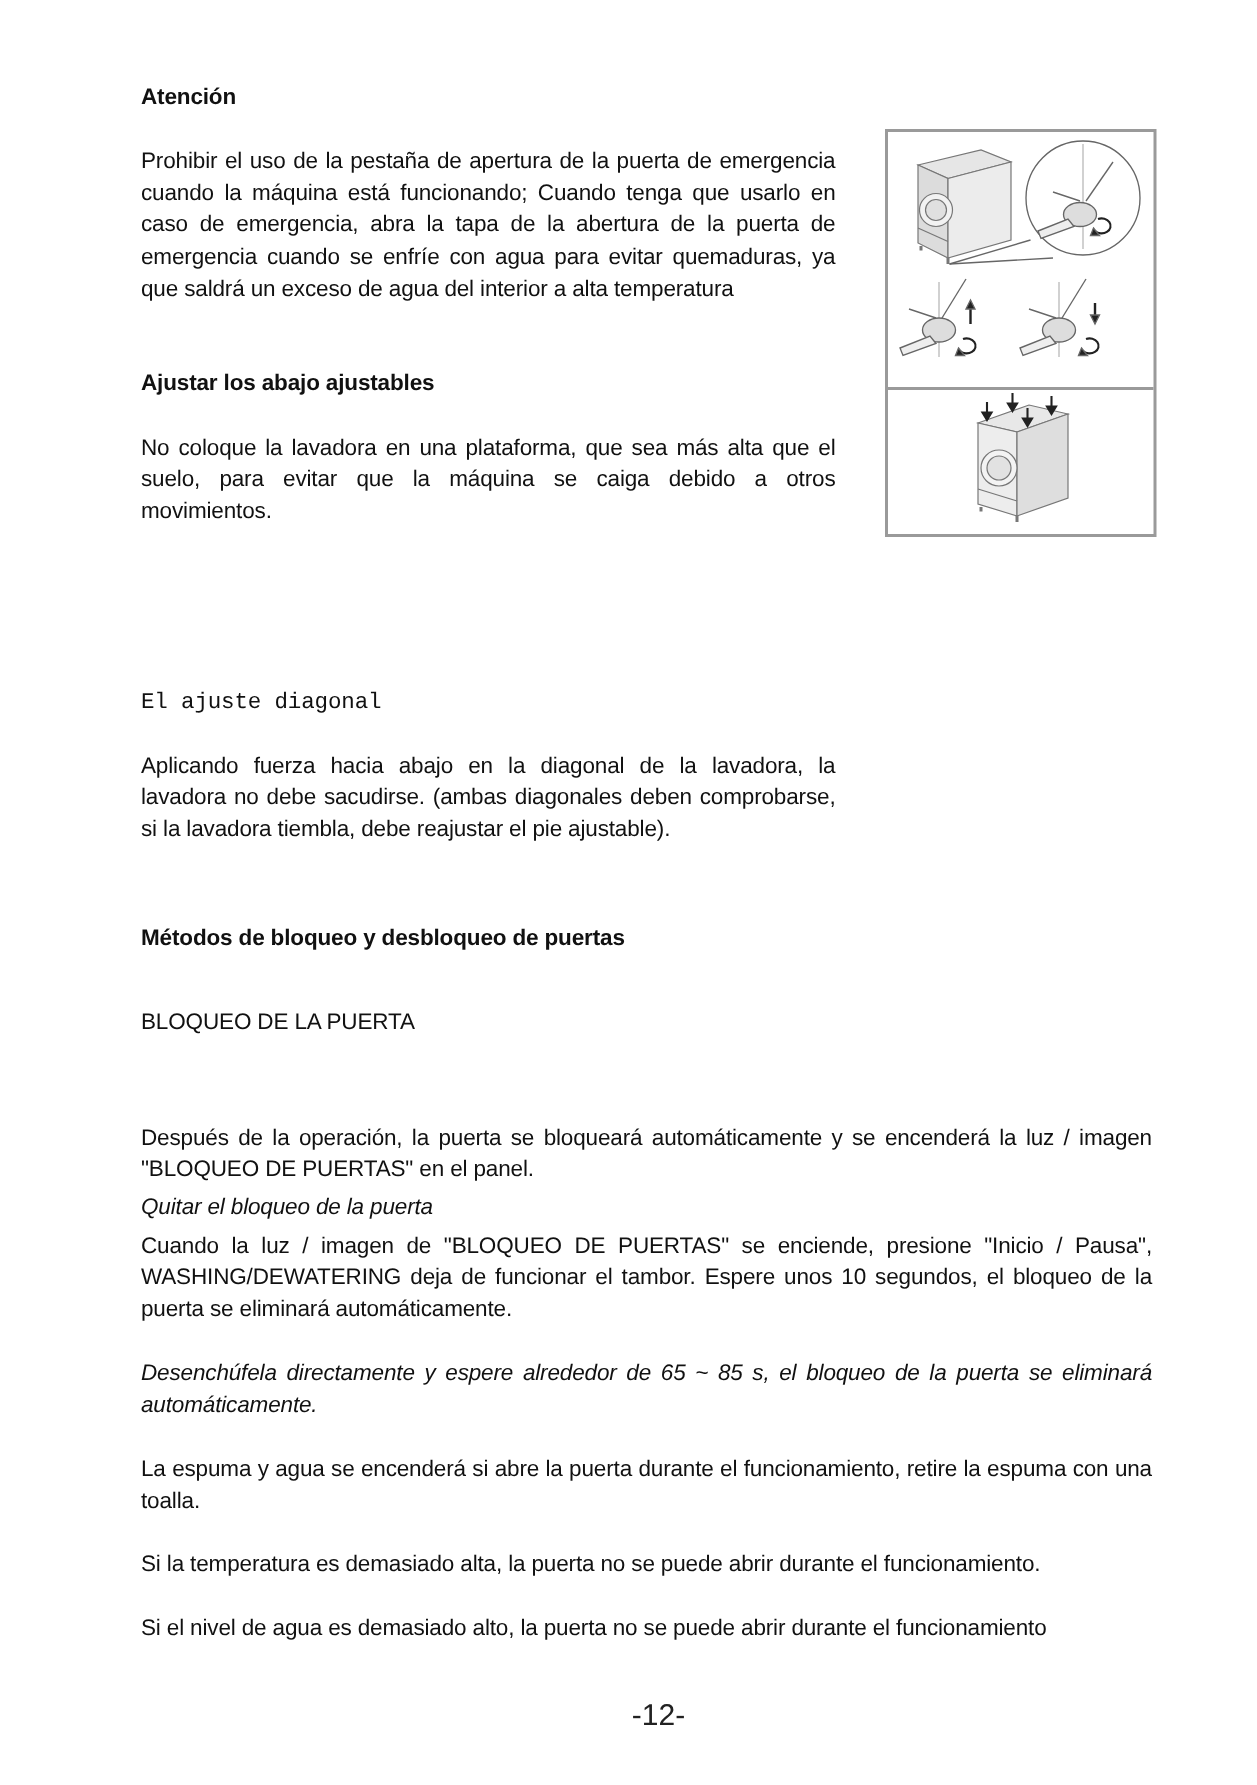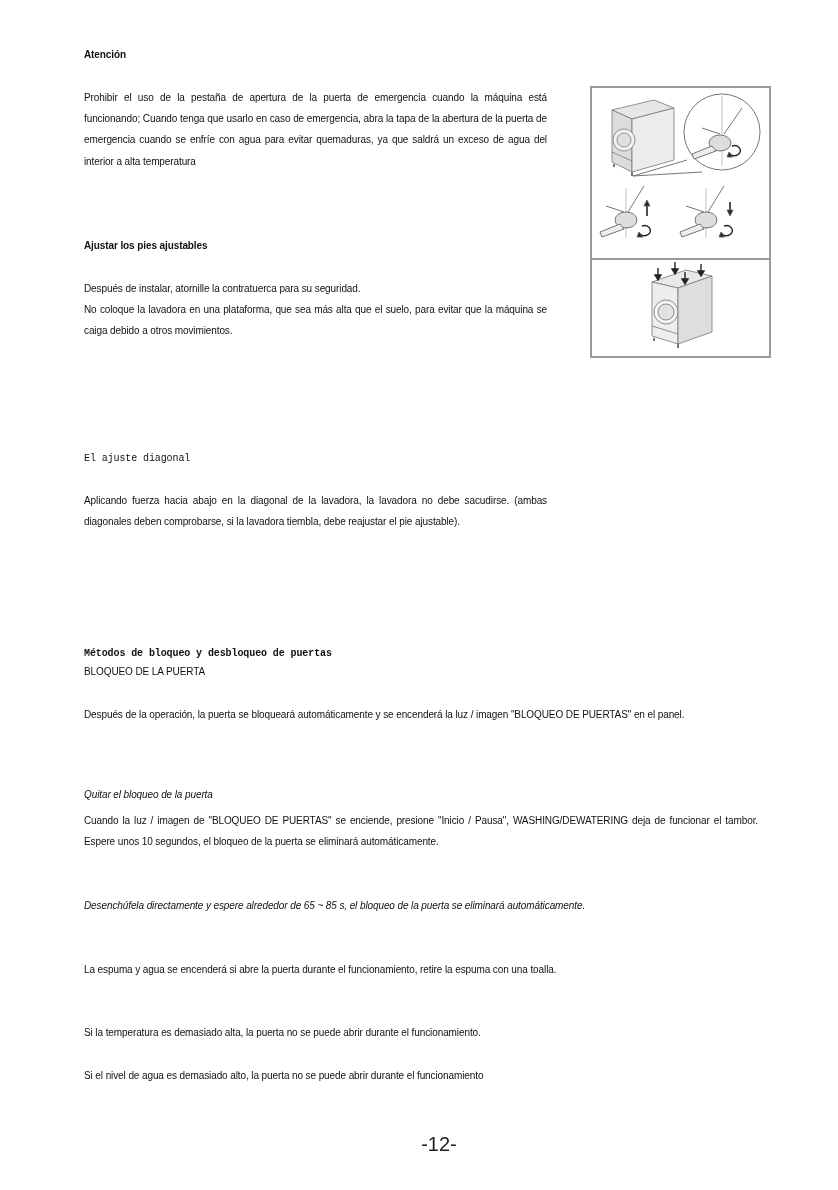--- a/index.html
+++ b/index.html
@@ -1,47 +1,46 @@
 <!DOCTYPE html>
 <html><head>
 <meta charset="utf-8">
 <style>
   html, body { margin: 0; padding: 0; background: #ffffff; }
   body { width: 838px; height: 1190px; position: relative; overflow: hidden;
          font-family: "Liberation Sans", "DejaVu Sans", sans-serif; color: #111; }
-  .txt { position: absolute; left: 82px; font-size: 10px; line-height: 21.2px; margin: 2px; letter-spacing: -0.1px; }
+  .txt { position: absolute; left: 82px; font-size: 15px; line-height: 21.2px; margin: 12px; letter-spacing: -0.1px; }
   .narrow { width: 463px; text-align: justify; text-align-last: left; }
   .wide { width: 674px; text-align: justify; text-align-last: left; }
   .bold { font-weight: bold; }
   .figure { position: absolute; left: 590px; top: 86px; width: 181px; height: 272px;
             border: 2px solid #9a9a9a; box-sizing: border-box; background: #fff; }
   .fig-top { position: absolute; left: 0; top: 0; width: 177px; height: 170px; }
   .fig-div { position: absolute; left: 0; top: 170px; width: 177px; height: 2px; background: #9a9a9a; }
   .fig-bot { position: absolute; left: 0; top: 172px; width: 177px; height: 96px; }
   .pagenum { position: absolute; left: 0; width: 838px; top: 1133px; text-align: center;
              font-size: 20px; font-family: "Liberation Sans", sans-serif; color: #222; padding-left: 20px; }
 </style>
 </head>
 <body>
 
 <p class="txt bold" style="top:42px;">Atención</p>
 <p class="txt narrow" style="top:85px;">Prohibir el uso de la pestaña de apertura de la puerta de emergencia cuando la máquina está funcionando; Cuando tenga que usarlo en caso de emergencia, abra la tapa de la abertura de la puerta de emergencia cuando se enfríe con agua para evitar quemaduras, ya que saldrá un exceso de agua del interior a alta temperatura</p>
 
-<p class="txt bold" style="top:233px;">Ajustar los pies ajustables</p>
+<p class="txt bold" style="top:233px;">Ajustar los abajo ajustables</p>
 <div class="txt narrow" style="top:276px;">
-  <div>Después de instalar, atornille la contratuerca para su seguridad.</div>
   <div>No coloque la lavadora en una plataforma, que sea más alta que el suelo, para evitar que la máquina se caiga debido a otros movimientos.</div>
 </div>
 
 <p class="txt" style="top:446px;font-family:Liberation Mono, monospace;">El ajuste diagonal</p>
 <p class="txt narrow" style="top:488px;">Aplicando fuerza hacia abajo en la diagonal de la lavadora, la lavadora no debe sacudirse. (ambas diagonales deben comprobarse, si la lavadora tiembla, debe reajustar el pie ajustable).</p>
 
-<p class="txt bold" style="top:641px;font-family:Liberation Mono, monospace;">Métodos de bloqueo y desbloqueo de puertas</p>
+<p class="txt bold" style="top:603px;">Métodos de bloqueo y desbloqueo de puertas</p>
 <p class="txt" style="top:659px;">BLOQUEO DE LA PUERTA</p>
-<p class="txt wide" style="top:702px;">Después de la operación, la puerta se bloqueará automáticamente y se encenderá la luz / imagen "BLOQUEO DE PUERTAS" en el panel.</p>
+<p class="txt wide" style="top:736px;">Después de la operación, la puerta se bloqueará automáticamente y se encenderá la luz / imagen "BLOQUEO DE PUERTAS" en el panel.</p>
 
 <p class="txt" style="top:782px;font-style:italic;">Quitar el bloqueo de la puerta</p>
 <p class="txt wide" style="top:808px;">Cuando la luz / imagen de "BLOQUEO DE PUERTAS" se enciende, presione "Inicio / Pausa", WASHING/DEWATERING deja de funcionar el tambor. Espere unos 10 segundos, el bloqueo de la puerta se eliminará automáticamente.</p>
 <p class="txt wide" style="top:893px;font-style:italic;">Desenchúfela directamente y espere alrededor de 65 ~ 85 s, el bloqueo de la puerta se eliminará automáticamente.</p>
 <p class="txt wide" style="top:957px;">La espuma y agua se encenderá si abre la puerta durante el funcionamiento, retire la espuma con una toalla.</p>
 <p class="txt wide" style="top:1020px;">Si la temperatura es demasiado alta, la puerta no se puede abrir durante el funcionamiento.</p>
 <p class="txt wide" style="top:1063px;">Si el nivel de agua es demasiado alto, la puerta no se puede abrir durante el funcionamiento</p>
 
 <div class="figure">
   <svg class="fig-top" viewBox="0 0 177 170">

